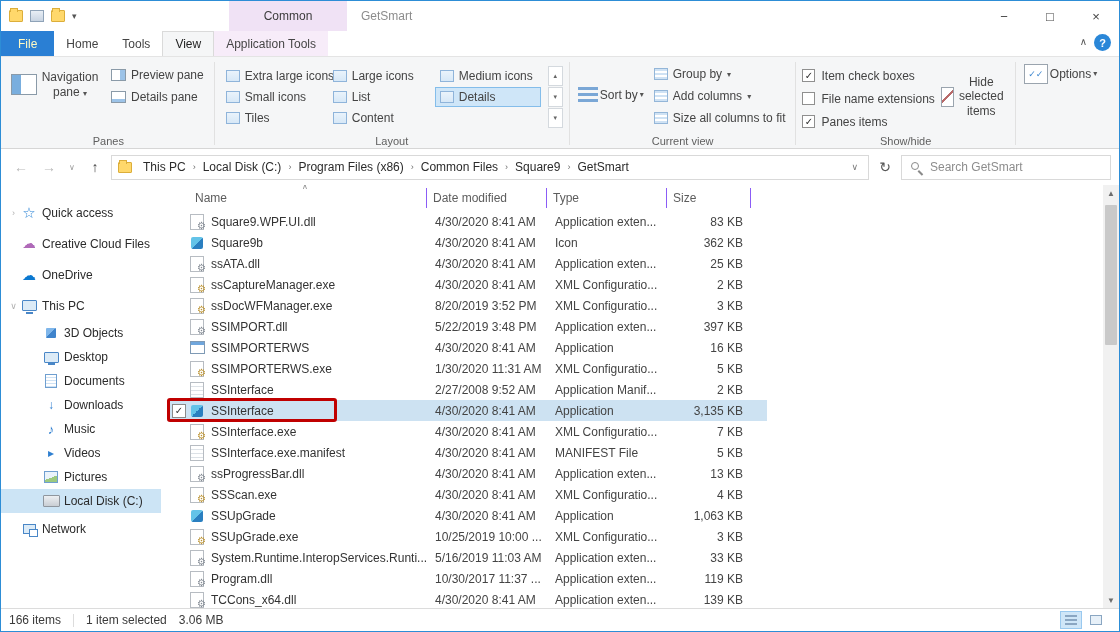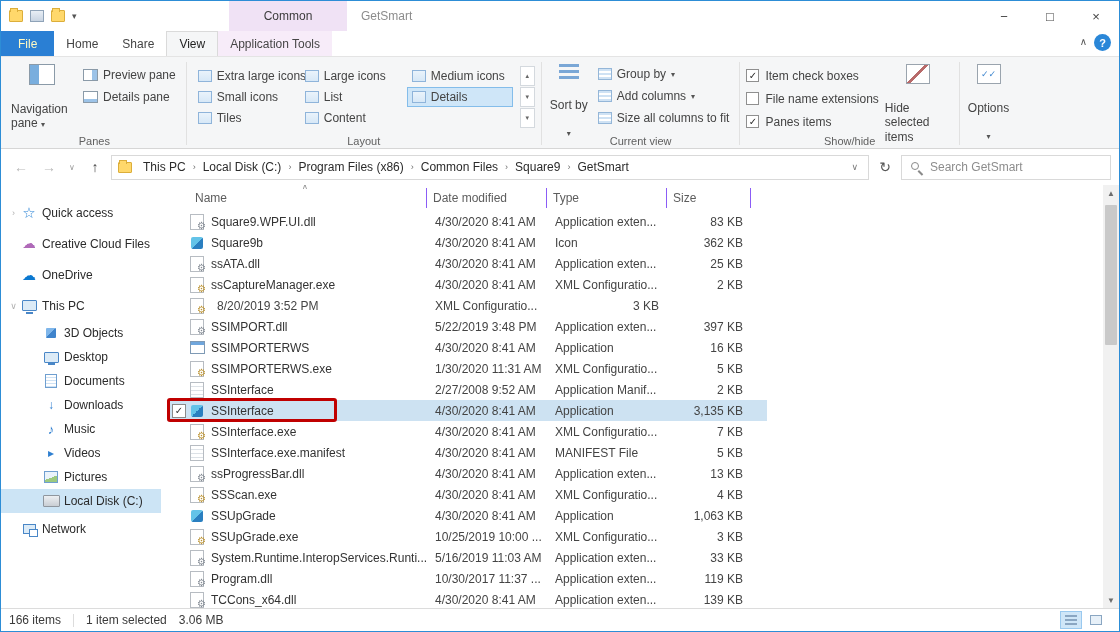--- a/index.html
+++ b/index.html
@@ -27,21 +27,21 @@
 .tab.contextual{background:#f7ecf9;color:#464646}
 .ribbon-min{position:absolute;right:32px;top:5px;color:#555;font-size:10px}
 .helpbtn{position:absolute;right:8px;top:3px;width:17px;height:17px;border-radius:50%;background:#2a87d8;color:#fff;display:flex;align-items:center;justify-content:center;font-size:11px;font-weight:bold}
 
 
 .ribbon{height:93px;background:#f5f6f7;border-top:1px solid #e4e4e4;border-bottom:1px solid #d6d6d6;display:flex;padding:2px 0 0 2px;flex:0 0 auto}
 .group{position:relative;display:flex;flex-direction:column;padding:2px 6px 15px}
 .glabel{position:absolute;bottom:1px;left:0;right:0;text-align:center;font-size:11px;color:#5f5f5f}
 .gsep{width:1px;background:#e1e1e1;margin:3px 0}
 .gbody{display:flex;gap:4px}
-.bigbtn{display:flex;flex-direction:column;align-items:center;gap:17px;padding:3px 2px;color:#444;line-height:1.2}
+.bigbtn{display:flex;flex-direction:row;align-items:center;gap:2px;padding:3px 2px;color:#444;text-align:center;line-height:1.2}
 .bigbtn .blbl{display:block}
 .caret{font-size:8px;color:#555}
 .smallbtn{display:flex;align-items:center;gap:5px;padding:2px 4px;height:22px;color:#444;white-space:nowrap}
 .icon-navpane{width:26px;height:21px;border:1px solid #8a9aa8;background:linear-gradient(90deg,#79aede 0 9px,#fff 9px)}
 .ic-pane-r{width:15px;height:12px;border:1px solid #8a9aa8;background:linear-gradient(90deg,#fff 0 8px,#9cc3e8 8px)}
 .ic-pane-b{width:15px;height:12px;border:1px solid #8a9aa8;background:linear-gradient(#fff 0 7px,#9cc3e8 7px)}
 .gallery{display:grid;grid-template-columns:repeat(3,106px);grid-auto-rows:20px;gap:1px;margin-top:5px}
 .gitem{display:flex;align-items:center;gap:5px;padding:0 4px;border:1px solid transparent;color:#444;white-space:nowrap}
 .gitem.selected{background:#cfe6f8;border-color:#84bdea}
 .gico{width:14px;height:12px;border:1px solid #8fb4da;background:linear-gradient(#eaf3fb,#d7e8f7);flex:0 0 auto}
@@ -158,21 +158,21 @@
       <div class="wc">−</div>
       <div class="wc">□</div>
       <div class="wc">×</div>
     </div>
   </div>
 
   <div class="tabrow">
     <div id="tabs" style="display:flex">
         <div class="tab file">File</div>
         <div class="tab">Home</div>
-        <div class="tab">Share</div>
+        <div class="tab">Tools</div>
         <div class="tab active">View</div>
         <div class="tab contextual">Application Tools</div>
       </div>
     <div class="ribbon-min">∧</div>
     <div class="helpbtn">?</div>
   </div>
 
   <div class="ribbon">
     <div class="group">
       <div class="gbody">
@@ -450,20 +450,21 @@
             <span class="cell name">ssCaptureManager.exe</span>
             <span class="cell date">4/30/2020 8:41 AM</span>
             <span class="cell type">XML Configuratio...</span>
             <span class="cell size">2 KB</span>
           </div>
           <div class="frow">
             <span class="cbcell"></span>
             <span class="iccell">
               <span class="fic fic-config"></span>
             </span>
+            <span class="cell name">ssDocWFManager.exe</span>
             <span class="cell date">8/20/2019 3:52 PM</span>
             <span class="cell type">XML Configuratio...</span>
             <span class="cell size">3 KB</span>
           </div>
           <div class="frow">
             <span class="cbcell"></span>
             <span class="iccell">
               <span class="fic fic-dll"></span>
             </span>
             <span class="cell name">SSIMPORT.dll</span>

